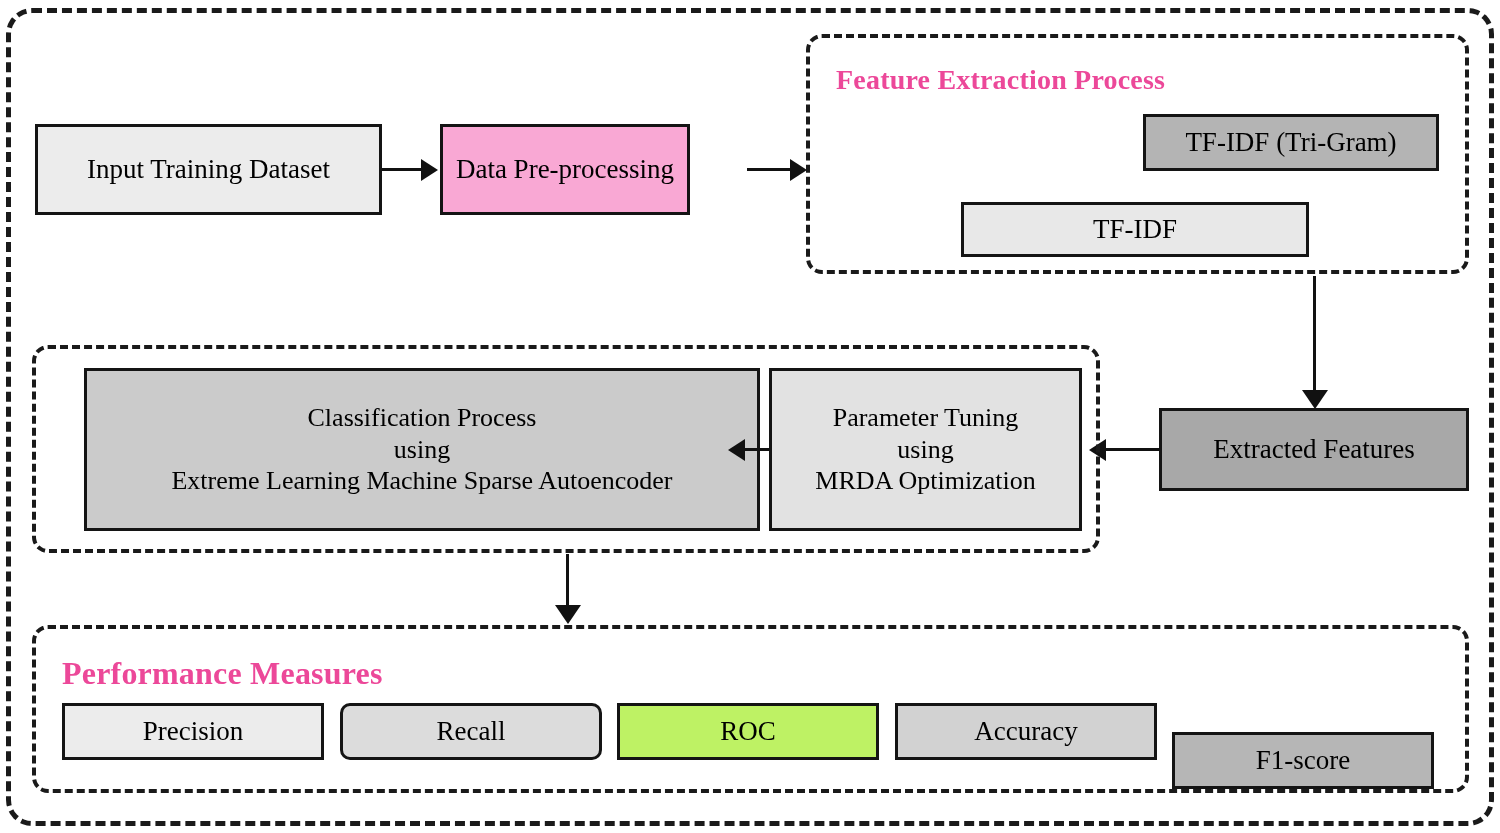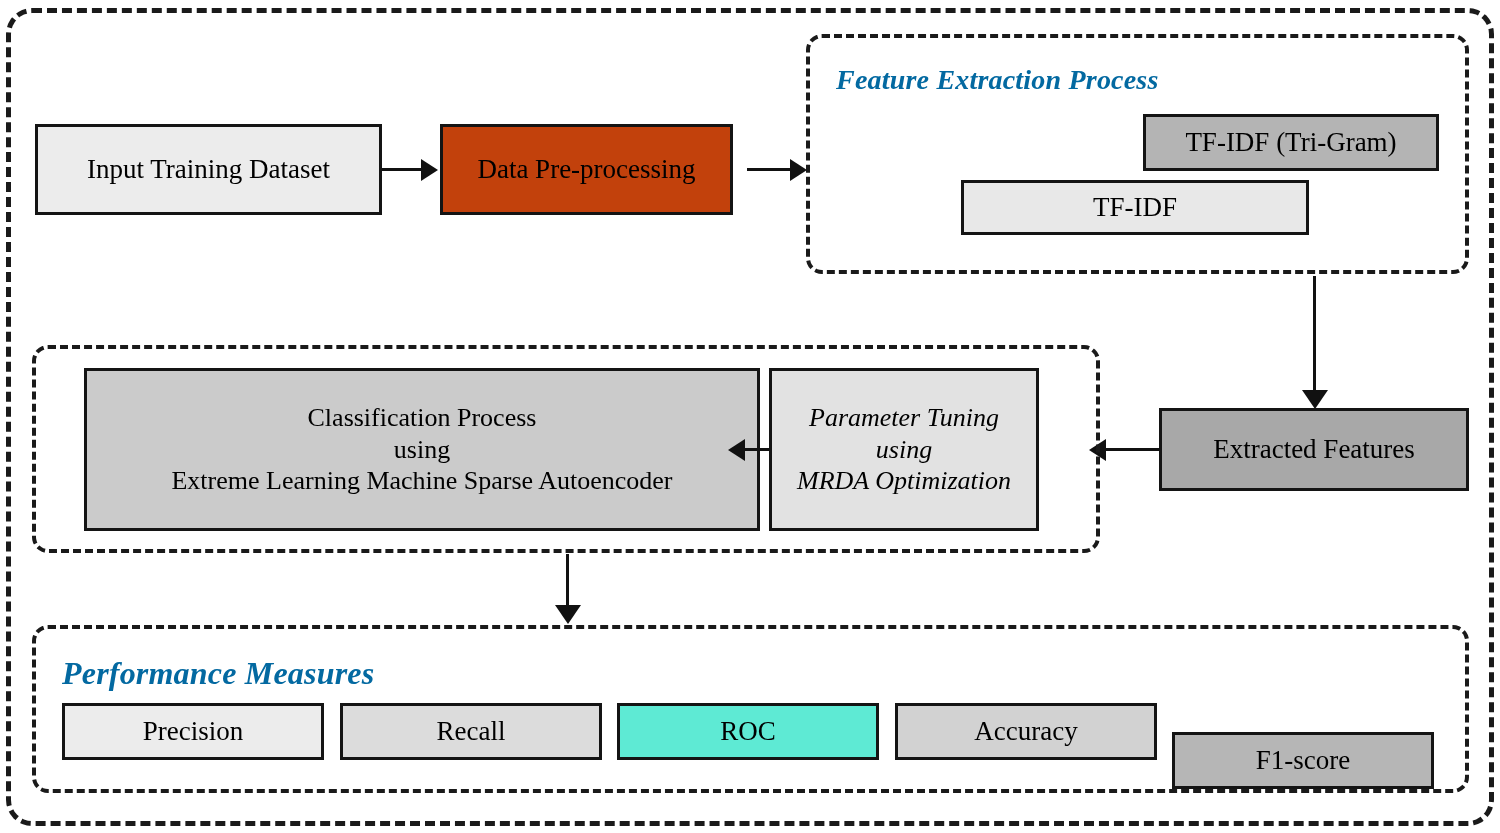--- a/index.html
+++ b/index.html
@@ -31,24 +31,23 @@
     box-sizing: border-box;
     border: 4px dashed #1a1a1a;
     border-radius: 16px;
     background: transparent;
   }
 
   
   .section-title {
     position: absolute;
     font-weight: bold;
-    color: #0369a1;
+    color: #ec4899;
     white-space: nowrap;
     letter-spacing: 0.2px;
-    font-style: italic;
   }
 
   
   .node {
     position: absolute;
     box-sizing: border-box;
     border: 3px solid #141414;
     display: flex;
     align-items: center;
     justify-content: center;
@@ -100,63 +99,63 @@
 
 <div id="canvas">
 
   <div class="dashed-outer" style="left:6px; top:8px; width:1488px; height:818px;"></div>
 
   <div class="node" style="left:35px; top:124px; width:347px; height:91px; background:#ececec; font-size:27px;">Input Training Dataset</div>
 
   <div class="h-line" style="left:382px; top:168px; width:43px;"></div>
   <div class="arrow-right" style="left:421px; top:159px;"></div>
 
-  <div class="node" style="left:440px; top:124px; width:293px; height:91px; background:#c2410c; font-size:27px;">Data Pre-processing</div>
+  <div class="node" style="left:440px; top:124px; width:250px; height:91px; background:#f9a8d4; font-size:27px;">Data Pre-processing</div>
 
   <div class="h-line" style="left:747px; top:168px; width:45px;"></div>
   <div class="arrow-right" style="left:790px; top:159px;"></div>
 
   <div class="dashed-group" style="left:806px; top:34px; width:663px; height:240px;"></div>
   <div class="section-title" style="left:836px; top:64px; font-size:28px;">Feature Extraction Process</div>
 
 
   <div class="node" style="left:1143px; top:114px; width:296px; height:57px; background:#b4b4b4; font-size:27px;">TF-IDF (Tri-Gram)</div>
 
-  <div class="node" style="left:961px; top:180px; width:348px; height:55px; background:#e8e8e8; font-size:27px;">TF-IDF</div>
+  <div class="node" style="left:961px; top:202px; width:348px; height:55px; background:#e8e8e8; font-size:27px;">TF-IDF</div>
 
   <div class="v-line" style="left:1313px; top:276px; height:124px;"></div>
   <div class="arrow-down" style="left:1302px; top:390px;"></div>
 
   <div class="node" style="left:1159px; top:408px; width:310px; height:83px; background:#a8a8a8; font-size:27px;">Extracted Features</div>
 
   <div class="h-line" style="left:1103px; top:448px; width:57px;"></div>
   <div class="arrow-left" style="left:1089px; top:439px;"></div>
 
   <div class="dashed-group" style="left:32px; top:345px; width:1068px; height:208px;"></div>
 
   <div class="node" style="left:52px; top:368px; width:676px; height:163px; background:#cbcbcb; font-size:26px;margin-left:32px;">Classification Process
 using
 Extreme Learning Machine Sparse Autoencoder</div>
 
   <div class="h-line" style="left:740px; top:448px; width:30px;"></div>
   <div class="arrow-left" style="left:728px; top:439px;"></div>
 
-  <div class="node" style="left:769px; top:368px; width:270px; height:163px; background:#e2e2e2; font-size:26px;font-style:italic;">Parameter Tuning
+  <div class="node" style="left:769px; top:368px; width:313px; height:163px; background:#e2e2e2; font-size:26px;">Parameter Tuning
 using
 MRDA Optimization</div>
 
   <div class="v-line" style="left:566px; top:554px; height:62px;"></div>
   <div class="arrow-down" style="left:555px; top:605px;"></div>
 
   <div class="dashed-group" style="left:32px; top:625px; width:1437px; height:168px;"></div>
   <div class="section-title" style="left:62px; top:655px; font-size:32px;">Performance Measures</div>
 
   <div class="node" style="left:62px; top:703px; width:262px; height:57px; background:#ececec; font-size:27px;">Precision</div>
 
-  <div class="node" style="left:340px; top:703px; width:262px; height:57px; background:#dcdcdc; font-size:27px;">Recall</div>
+  <div class="node" style="left:340px; top:703px; width:262px; height:57px; background:#dcdcdc; font-size:27px;border-radius:10px;">Recall</div>
 
-  <div class="node" style="left:617px; top:703px; width:262px; height:57px; background:#5eead4; font-size:27px;text-align:center;">ROC</div>
+  <div class="node" style="left:617px; top:703px; width:262px; height:57px; background:#bef264; font-size:27px;text-align:center;">ROC</div>
 
   <div class="node" style="left:895px; top:703px; width:262px; height:57px; background:#d2d2d2; font-size:27px;">Accuracy</div>
 
   <div class="node" style="left:1172px; top:703px; width:262px; height:57px; background:#b6b6b6; font-size:27px;margin-top:29px;">F1-score</div>
 
 </div>
 
 </body></html>

